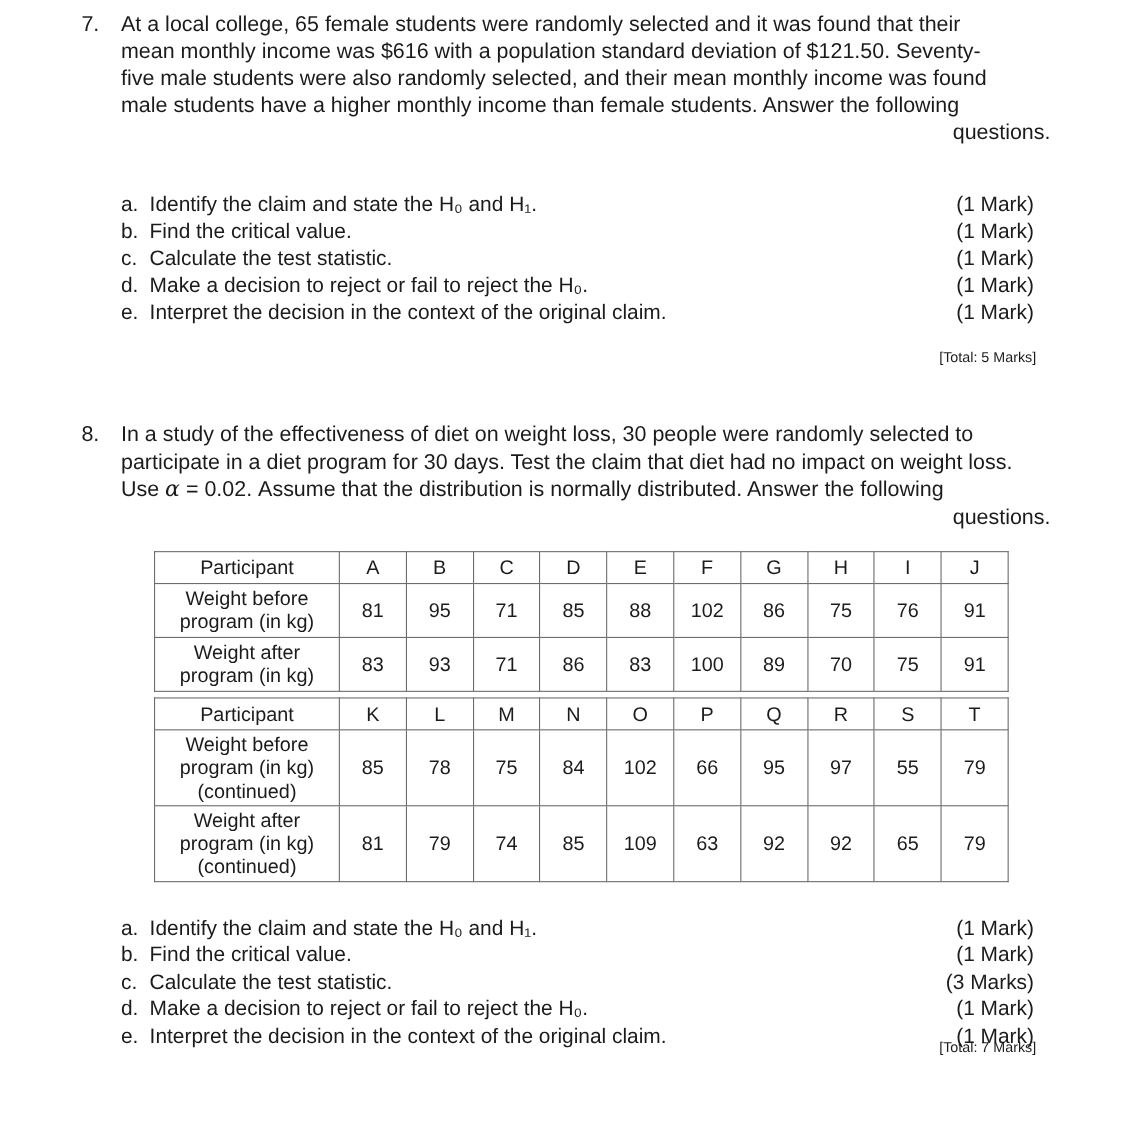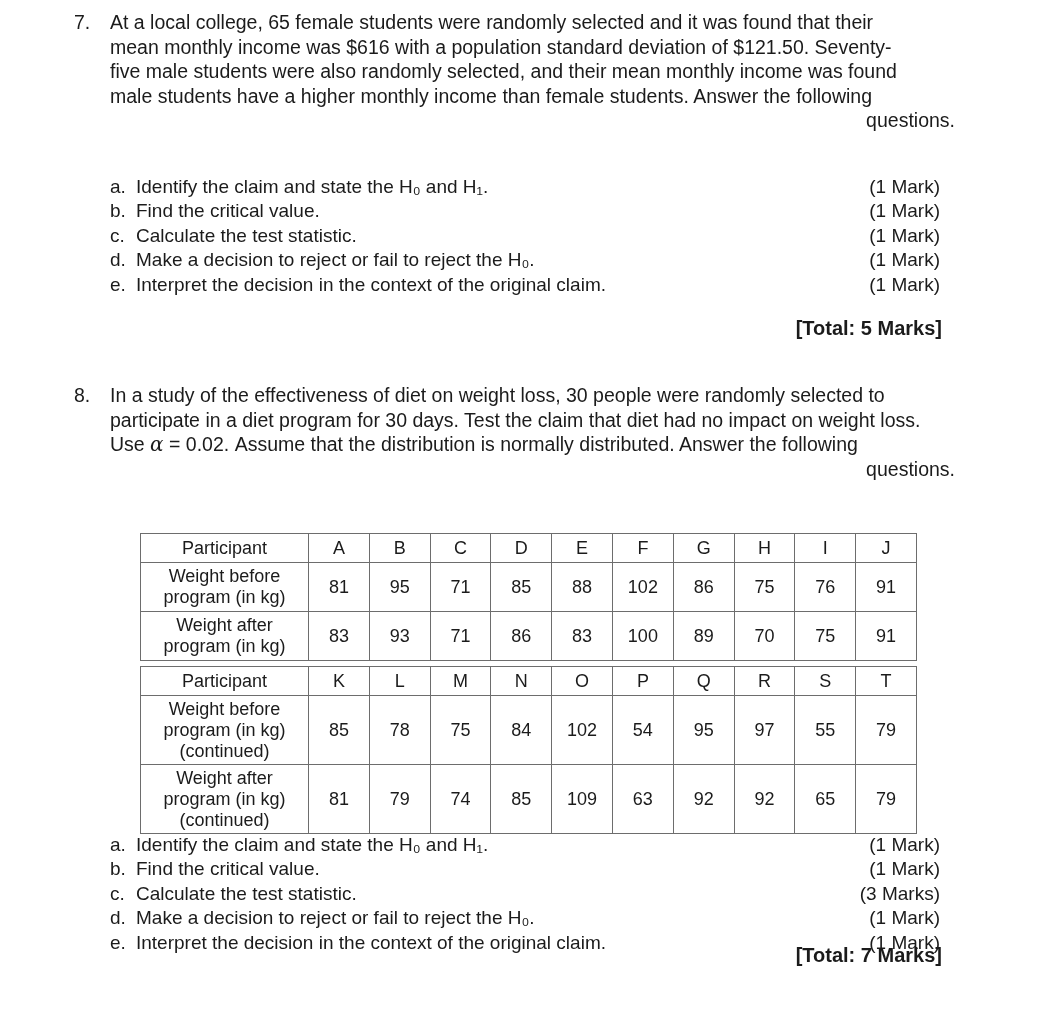--- a/index.html
+++ b/index.html
@@ -87,35 +87,34 @@
   .sub-marks {
     flex: 0 0 auto;
     text-align: right;
     white-space: nowrap;
   }
 
   
   .total {
     position: absolute;
     right: 102px;
-    font-size: 20px;
-    font-weight: bold;
+    font-size: 13px;
+    font-weight: normal;
     white-space: nowrap;
   }
   #total-7 { top: 317px; }
   #total-8 { top: 944px; }
 
   
   .data-table {
     position: absolute;
     border-collapse: collapse;
     font-size: 18px;
     table-layout: fixed;
     background: #ffffff;
-    margin-top: 32px;
   }
   #table-aj { left: 140px; top: 501px; width: 733px; }
   #table-kt { left: 140px; top: 634px; width: 733px; }
 
   .data-table td {
     border: 1px solid #6d6d6d;
     text-align: center;
     vertical-align: middle;
     padding: 2px 1px;
     line-height: 21px;
@@ -259,21 +258,21 @@
         <td class="row-label body-cell-3">
           <div>Weight before</div>
           <div>program (in kg)</div>
           <div>(continued)</div>
         </td>
         <td class="val body-cell-3">85</td>
         <td class="val body-cell-3">78</td>
         <td class="val body-cell-3">75</td>
         <td class="val body-cell-3">84</td>
         <td class="val body-cell-3">102</td>
-        <td class="val body-cell-3">54</td>
+        <td class="val body-cell-3">66</td>
         <td class="val body-cell-3">95</td>
         <td class="val body-cell-3">97</td>
         <td class="val body-cell-3">55</td>
         <td class="val body-cell-3">79</td>
       </tr>
       <tr>
         <td class="row-label body-cell-3">
           <div>Weight after</div>
           <div>program (in kg)</div>
           <div>(continued)</div>

